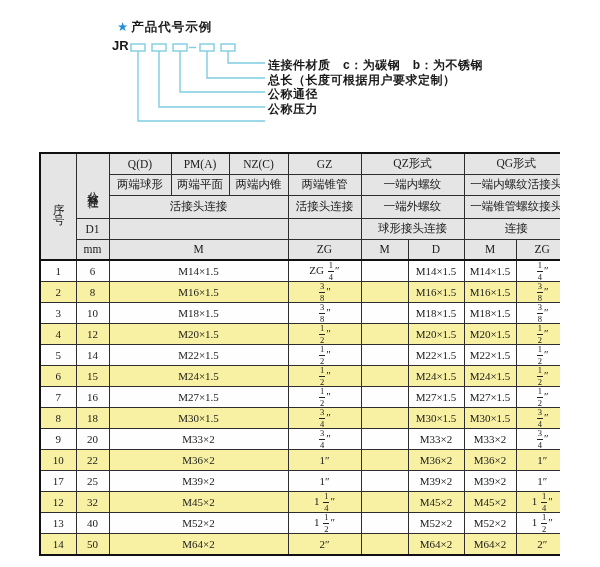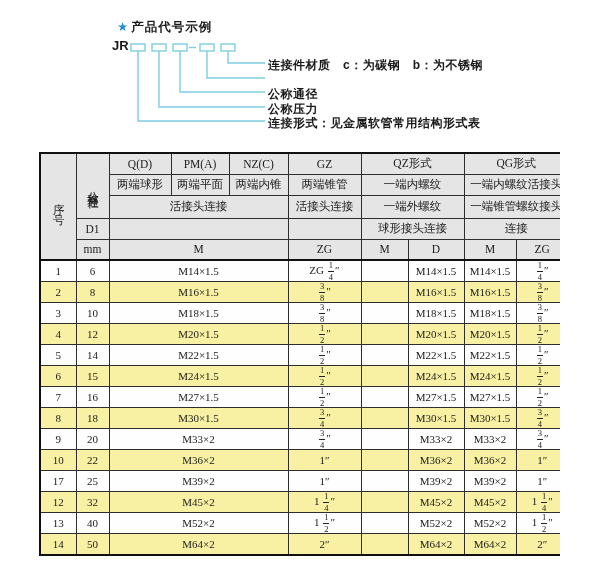--- a/index.html
+++ b/index.html
@@ -63,23 +63,23 @@
     </g>
   </svg>
 
   <div class="diagram-heading">
     <span class="star" style="color:#2590cc;">★</span><span>产品代号示例</span>
   </div>
 
   <div class="code-prefix">JR</div>
 
   <div class="callout-label" style="top:57px;">连接件材质　c：为碳钢　b：为不锈钢</div>
+  <div class="callout-label" style="top:72px;">总长（长度可根据用户要求定制）</div>
   <div class="callout-label" style="top:86px;">公称通径</div>
   <div class="callout-label" style="top:101px;">公称压力</div>
-  <div class="callout-label" style="top:115px;">连接形式：见金属软管常用结构形式表</div>
 
 
   <table class="ref">
     <colgroup>
       <col style="width:36px">
         <col style="width:33px">
         <col style="width:62px">
       <col style="width:58px">
         <col style="width:59px">
         <col style="width:73px">

